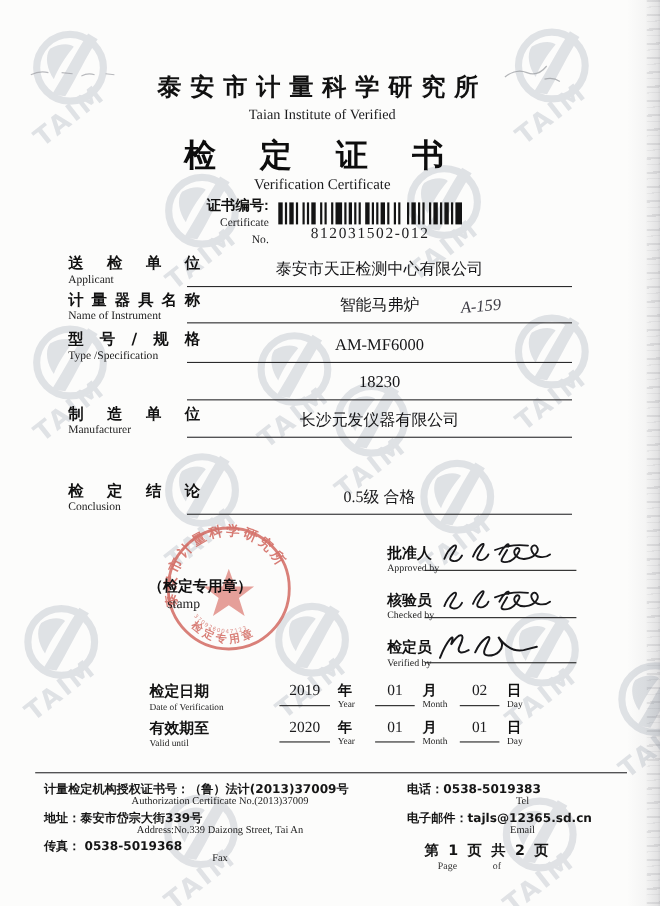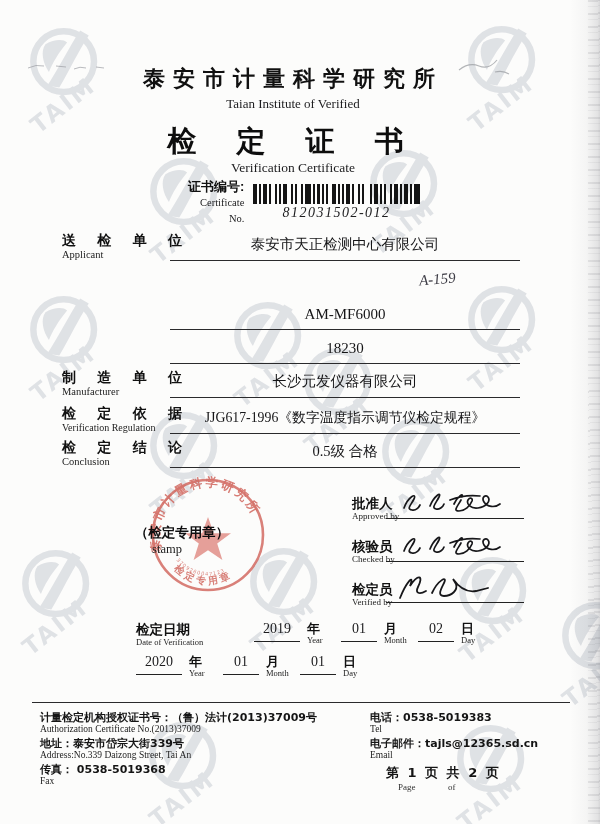--- a/index.html
+++ b/index.html
@@ -25,21 +25,21 @@
   .hdr{position:absolute;left:0;right:14px;text-align:center;z-index:2;}
   .hdr-cn{top:64px;font-family:"DejaVu Sans",sans-serif;font-weight:bold;font-size:22px;letter-spacing:8px;color:#111;}
   .hdr-en{top:96px;font-size:13px;}
   .title-cn{top:122px;font-family:"DejaVu Sans",sans-serif;font-weight:bold;font-size:29px;letter-spacing:15px;color:#0d0d0d;}
   .title-en{top:160px;font-size:13.5px;}
   
   .cert-block{position:absolute;left:188px;top:178px;z-index:2;}
   .cert-label-cn{font-family:Liberation Sans, sans-serif;font-weight:bold;font-size:13px;color:#111;}
   .cert-label-en{font-size:10.5px;margin-top:1px;text-align:right;}
   .barcode-wrap{position:absolute;left:253px;top:184px;width:167px;height:20px;display:flex;z-index:2;}
-  .cert-number{position:absolute;left:253px;top:205px;width:167px;text-align:center;font-size:14px;letter-spacing:1.5px;z-index:2;font-style:italic;}
+  .cert-number{position:absolute;left:253px;top:205px;width:167px;text-align:center;font-size:14px;letter-spacing:1.5px;z-index:2;}
   
   .frow{position:absolute;left:0;right:13px;height:32px;z-index:2;}
   .flabel{position:absolute;left:62px;width:120px;bottom:0;display:flex;flex-direction:column;justify-content:flex-end;}
   .flabel .cn{
     font-family:"DejaVu Sans",sans-serif;font-weight:bold;font-size:14px;color:#111;line-height:16px;
     text-align:justify;text-align-last:justify;width:120px;
   }
   .flabel .en{font-size:10.5px;line-height:12px;margin-top:1px;color:#222;}
   .fvalue{
     position:absolute;left:170px;width:350px;bottom:0;height:32px;
@@ -69,21 +69,21 @@
   .dunit{width:34px;text-align:left;padding-left:7px;}
   .dunit .cn{font-family:"DejaVu Sans",sans-serif;font-weight:bold;font-size:13px;color:#111;line-height:14px;}
   .dunit .en{font-size:8.5px;line-height:9px;color:#222;}
   
   .foot-rule{position:absolute;left:32px;right:30px;top:702px;border-top:1.6px solid #2a2a2c;z-index:2;}
   .foot-col{position:absolute;top:711px;z-index:2;}
   .foot-col.left{left:40px;width:320px;}
   .foot-col.right{left:370px;width:210px;}
   .fpair{margin-bottom:2px;}
   .fpair .cn{font-family:"DejaVu Sans",sans-serif;font-weight:bold;font-size:11px;color:#151515;line-height:13px;}
-  .fpair .en{font-size:9.5px;line-height:11px;color:#222;}
+  .fpair .en{font-size:9.5px;line-height:11px;color:#222;text-align:center;}
   .pageno{position:absolute;left:386px;top:764px;z-index:2;}
   .pageno .cn{font-family:"DejaVu Sans",sans-serif;font-weight:bold;font-size:13px;letter-spacing:2px;color:#151515;}
   .pageno .en-row{position:relative;height:12px;font-size:9px;color:#333;}
   .pageno .en-row .p1{position:absolute;left:12px;}
   .pageno .en-row .p2{position:absolute;left:62px;}
 </style>
 </head>
 <body>
 
 <div class="page">
@@ -226,40 +226,44 @@
     </div>
   <div class="cert-number">812031502-012</div>
 
   <div class="frow" style="top:229px">
     <div class="flabel">
         <div class="cn">送检单位</div>
         <div class="en">Applicant</div>
       </div>
     <div class="fvalue">泰安市天正检测中心有限公司</div>
   </div>
+  <div class="frow" style="top:262px">
+    <div class="flabel">
+        <div class="cn">计量器具名称</div>
+        <div class="en">Name of Instrument</div>
+      </div>
+    <div class="fvalue">智能马弗炉</div>
+  </div>
   <div class="annotation" style="left:419px;top:271px">A-159</div>
   <div class="frow" style="top:298px">
+    <div class="flabel">
+        <div class="cn">型号/规格</div>
+        <div class="en">Type /Specification</div>
+      </div>
     <div class="fvalue" style="font-size:15px">AM-MF6000</div>
   </div>
   <div class="frow" style="top:332px">
     <div class="fvalue" style="font-size:15px">18230</div>
   </div>
   <div class="frow" style="top:366px">
     <div class="flabel">
         <div class="cn">制造单位</div>
         <div class="en">Manufacturer</div>
       </div>
     <div class="fvalue">长沙元发仪器有限公司</div>
-  </div>
-  <div class="frow" style="top:402px">
-    <div class="flabel">
-        <div class="cn">检定依据</div>
-        <div class="en" style="font-size:10px">Verification Regulation</div>
-      </div>
-    <div class="fvalue" style="font-size:13.8px">JJG617-1996《数字温度指示调节仪检定规程》</div>
   </div>
   <div class="frow" style="top:436px">
     <div class="flabel">
         <div class="cn">检定结论</div>
         <div class="en">Conclusion</div>
       </div>
     <div class="fvalue">0.5级  合格</div>
   </div>
 
   <svg class="stamp-svg" width="150" height="152" viewBox="0 0 150 152">
@@ -323,20 +327,24 @@
         <div class="cn">月</div>
         <div class="en">Month</div>
       </div>
     <div class="dval small">02</div>
     <div class="dunit">
         <div class="cn">日</div>
         <div class="en">Day</div>
       </div>
   </div>
   <div class="drow" style="top:655px">
+    <div class="dlabel">
+      <div class="cn">有效期至</div>
+      <div class="en">Valid until</div>
+    </div>
     <div class="dval">2020</div>
     <div class="dunit">
         <div class="cn">年</div>
         <div class="en">Year</div>
       </div>
     <div class="dval small">01</div>
     <div class="dunit">
         <div class="cn">月</div>
         <div class="en">Month</div>
       </div>

